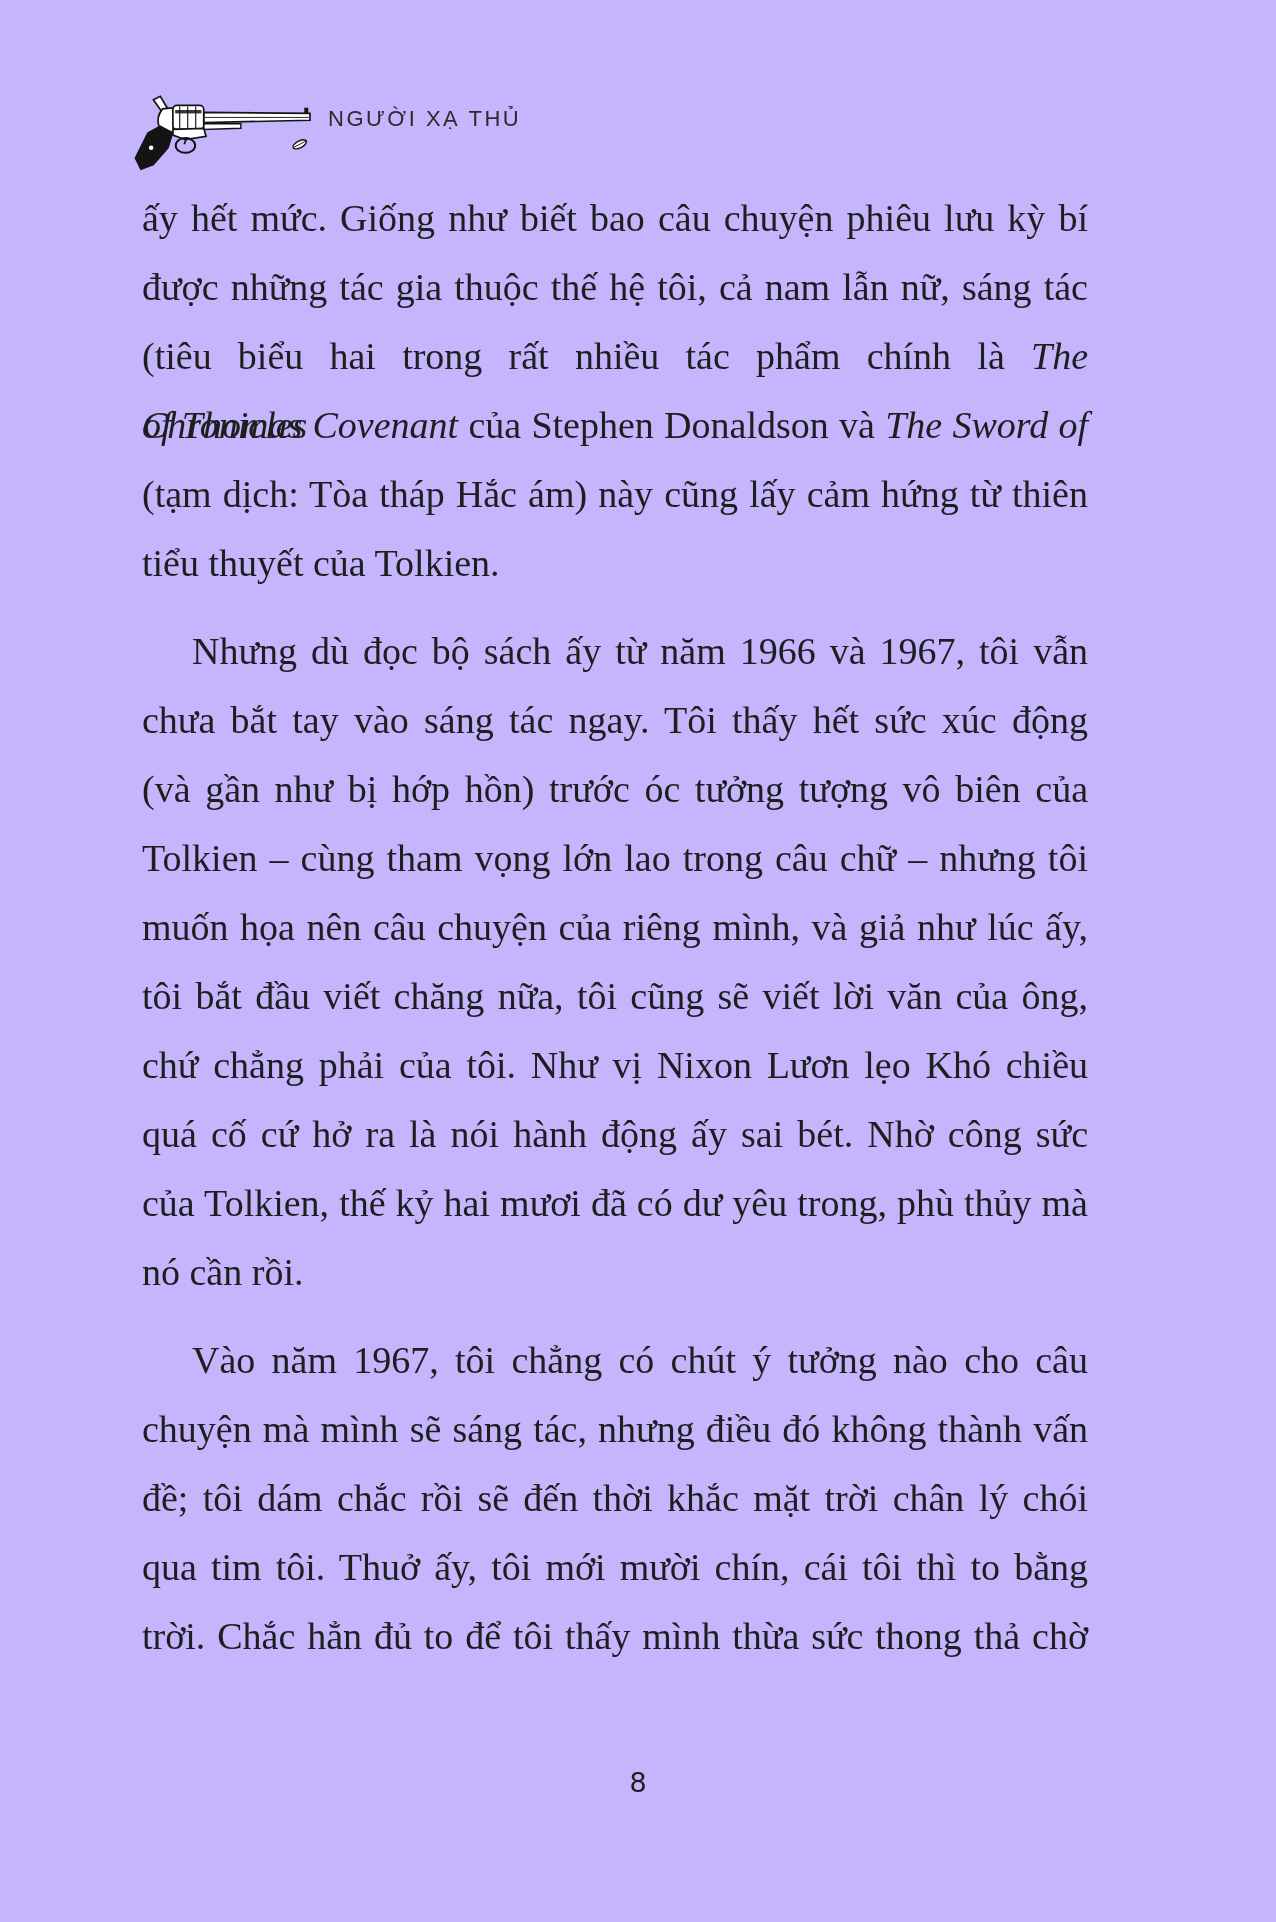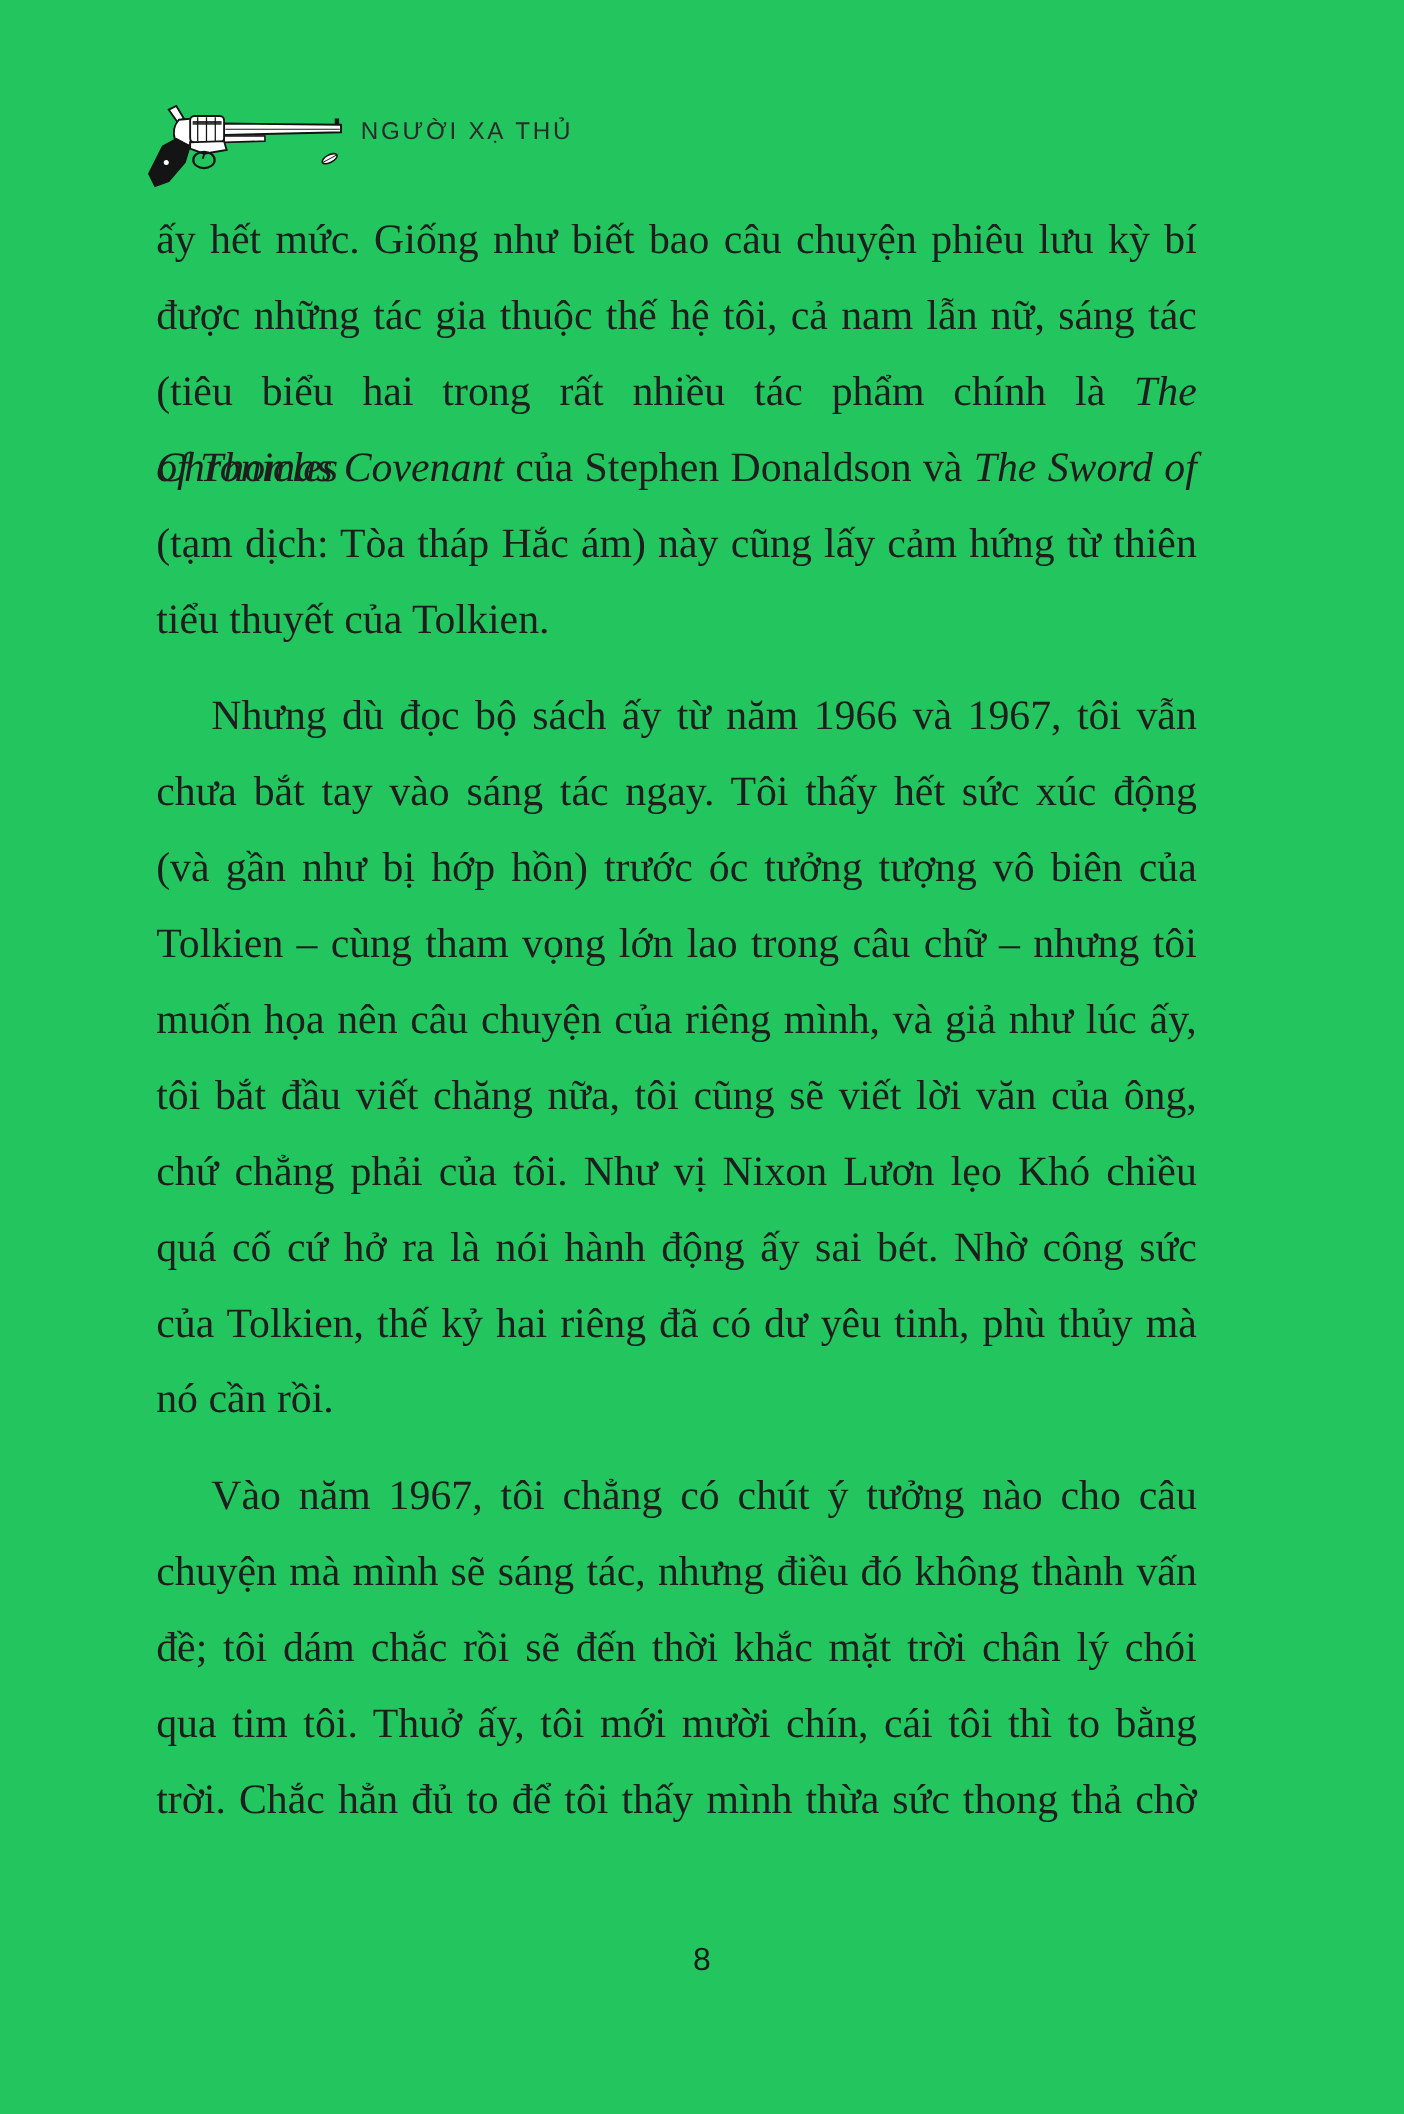--- a/index.html
+++ b/index.html
@@ -5,21 +5,21 @@
   html, body { margin: 0; padding: 0; }
   body {
     width: 1276px; height: 1922px;
     background: #ffffff;
     position: relative;
     overflow: hidden;
     font-family: "Liberation Serif", serif;
   }
   .page {
     position: absolute; inset: 0;
-    background: #22c55e;
+    background: #c4b5fd;
   }
   
   .header {
     position: absolute;
     left: 118px; top: 78px;
     height: 96px;
     display: flex;
     align-items: flex-start;
   }
   .gun-wrap { width: 200px; height: 96px; flex: 0 0 auto; }
@@ -115,21 +115,21 @@
       </div>
       <div class="para">
         <div class="line j ind"><span>Nhưng dù đọc bộ sách ấy từ năm 1966 và 1967, tôi vẫn</span></div>
         <div class="line j"><span>chưa bắt tay vào sáng tác ngay. Tôi thấy hết sức xúc động</span></div>
         <div class="line j"><span>(và gần như bị hớp hồn) trước óc tưởng tượng vô biên của</span></div>
         <div class="line j"><span>Tolkien – cùng tham vọng lớn lao trong câu chữ – nhưng tôi</span></div>
         <div class="line j"><span>muốn họa nên câu chuyện của riêng mình, và giả như lúc ấy,</span></div>
         <div class="line j"><span>tôi bắt đầu viết chăng nữa, tôi cũng sẽ viết lời văn của ông,</span></div>
         <div class="line j"><span>chứ chẳng phải của tôi. Như vị Nixon Lươn lẹo Khó chiều</span></div>
         <div class="line j"><span>quá cố cứ hở ra là nói hành động ấy sai bét. Nhờ công sức</span></div>
-        <div class="line j"><span>của Tolkien, thế kỷ hai riêng đã có dư yêu tinh, phù thủy mà</span></div>
+        <div class="line j"><span>của Tolkien, thế kỷ hai mươi đã có dư yêu trong, phù thủy mà</span></div>
         <div class="line"><span>nó cần rồi.</span></div>
       </div>
       <div class="para">
         <div class="line j ind"><span>Vào năm 1967, tôi chẳng có chút ý tưởng nào cho câu</span></div>
         <div class="line j"><span>chuyện mà mình sẽ sáng tác, nhưng điều đó không thành vấn</span></div>
         <div class="line j"><span>đề; tôi dám chắc rồi sẽ đến thời khắc mặt trời chân lý chói</span></div>
         <div class="line j"><span>qua tim tôi. Thuở ấy, tôi mới mười chín, cái tôi thì to bằng</span></div>
         <div class="line j"><span>trời. Chắc hẳn đủ to để tôi thấy mình thừa sức thong thả chờ</span></div>
       </div>
     </div>

